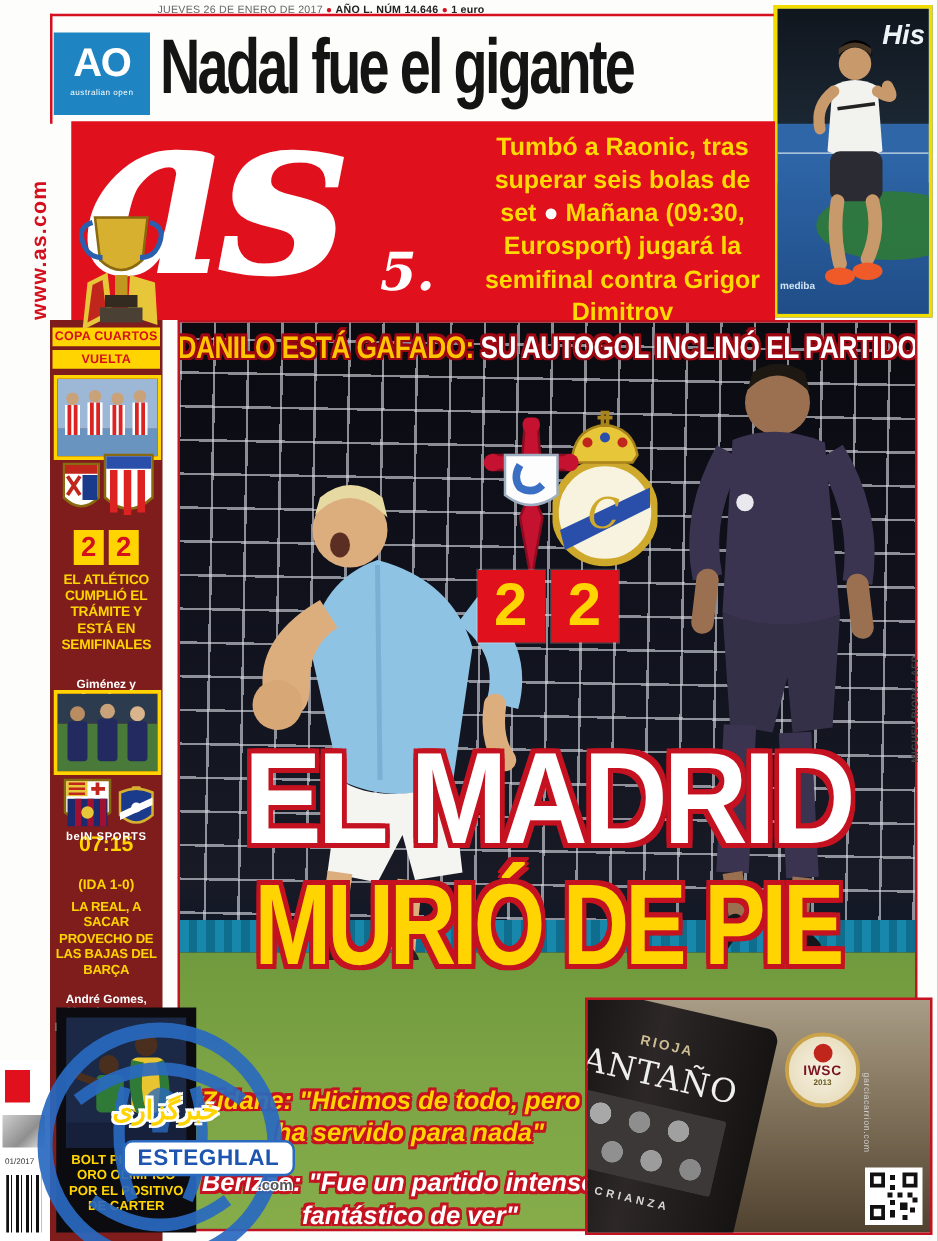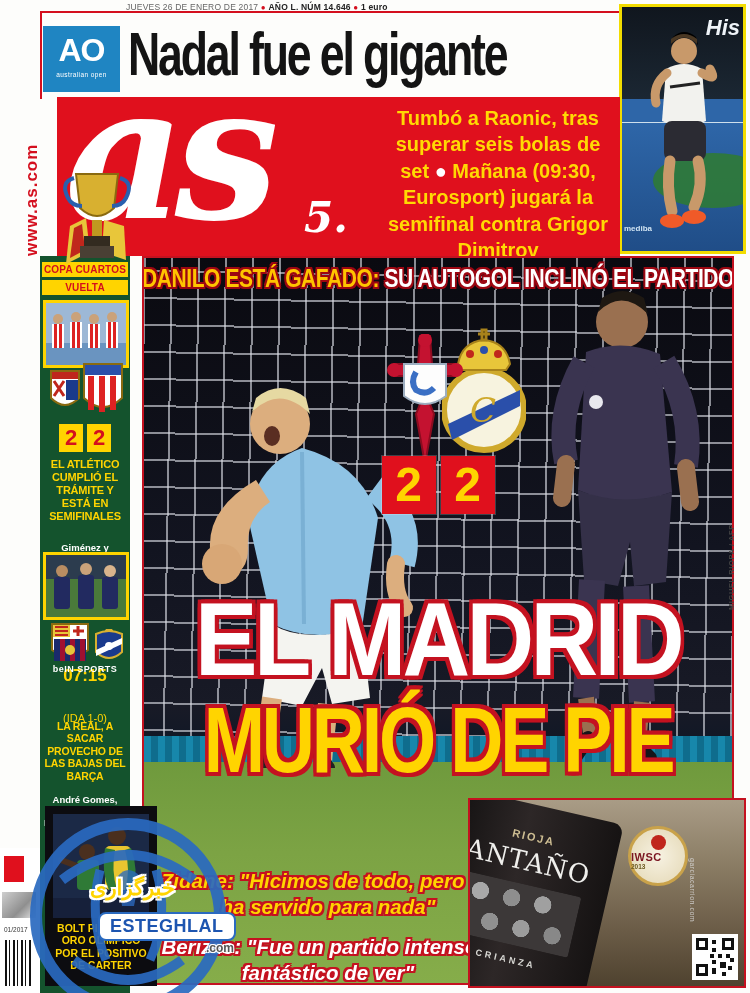--- a/index.html
+++ b/index.html
@@ -35,31 +35,31 @@
   .as-band{left:57px;top:97px;width:563px;height:159px;background:#e0101d;}
   .as-script{position:absolute;left:8px;top:-36px;font-family:"DejaVu Serif",serif;font-style:italic;font-weight:bold;
     font-size:185px;line-height:1;color:#fff;letter-spacing:-10px;}
   .as-five{position:absolute;left:247px;top:96px;font-family:"DejaVu Serif",serif;font-style:italic;font-weight:bold;font-size:42px;color:#fff;}
   .raonic{position:absolute;right:8px;top:8px;width:228px;color:#ffd903;font-weight:bold;font-size:20px;line-height:1.32;text-align:center;}
   .raonic .white-dot{color:#fff;}
   .website{left:22px;top:96px;height:160px;writing-mode:vertical-rl;transform:rotate(180deg);
     color:#d40f1e;font-weight:bold;font-size:17px;letter-spacing:1px;}
 
   
-  .sidebar{left:40px;top:256px;width:90px;height:737px;background:#14532d;overflow:visible;}
+  .sidebar{left:40px;top:256px;width:90px;height:737px;background:#7f1d1d;overflow:visible;}
   .copa-bar{position:absolute;left:2px;width:86px;height:15px;background:#ffd400;color:#d40f1e;
     font-weight:bold;font-size:10px;text-align:center;line-height:15px;letter-spacing:.2px;}
   .side-photo{position:absolute;left:3px;width:80px;height:62px;border:3px solid #ffd400;box-sizing:content-box;overflow:hidden;}
   .score-row{position:absolute;left:0;width:100%;display:flex;justify-content:center;gap:4px;}
   .score-cell-y{width:24px;height:28px;background:#ffd400;color:#d40f1e;font-weight:bold;font-size:22px;text-align:center;line-height:28px;}
   .side-head{position:absolute;left:1px;width:88px;color:#ffd400;font-weight:bold;font-size:11px;line-height:1.18;text-align:center;letter-spacing:-.2px;}
   .side-sub{position:absolute;left:1px;width:88px;color:#fff;font-weight:bold;font-size:9.5px;line-height:1.2;text-align:center;margin-top:28px;}
   .side-time{position:absolute;left:0;width:100%;text-align:center;color:#ffd400;font-weight:bold;font-size:17px;}
   .side-tv{position:absolute;left:0;width:100%;text-align:center;color:#fff;font-weight:bold;font-size:9px;letter-spacing:.5px;}
-  .side-ida{position:absolute;left:0;width:100%;text-align:center;color:#ffd400;font-weight:normal;font-size:11px;margin-top:10px;}
+  .side-ida{position:absolute;left:0;width:100%;text-align:center;color:#ffd400;font-weight:bold;font-size:11px;}
 
   
   .bolt-panel{position:absolute;left:5px;top:550px;width:112px;height:180px;background:#0c0c10;z-index:6;}
   .bolt-photo{position:absolute;left:8px;top:8px;width:96px;height:104px;background:linear-gradient(180deg,#17223a,#243455);overflow:hidden;}
   .bolt-head{position:absolute;left:4px;top:116px;width:104px;color:#ffd400;font-weight:bold;font-size:10.5px;line-height:1.18;text-align:center;}
 
   
   .main-photo{left:142px;top:256px;width:592px;height:729px;border:2px solid #c41220;box-sizing:border-box;overflow:hidden;
     background:linear-gradient(180deg,#0a0a10 0%,#121420 40%,#181a26 62%,#121826 66%);}
   .net{position:absolute;left:0;top:0;width:100%;height:500px;
@@ -101,21 +101,21 @@
   .bottle .brand{font-family:"DejaVu Serif",serif;color:#efefec;font-size:26px;letter-spacing:1px;margin-top:4px;}
   .barrels{margin:8px auto 0;width:120px;height:62px;border-radius:3px;background:
     radial-gradient(circle 14px at 20px 16px,#a8a8a8 60%,#555 62%,transparent 63%),
     radial-gradient(circle 14px at 52px 16px,#8e8e8e 60%,#555 62%,transparent 63%),
     radial-gradient(circle 14px at 84px 16px,#a0a0a0 60%,#555 62%,transparent 63%),
     radial-gradient(circle 14px at 36px 44px,#909090 60%,#555 62%,transparent 63%),
     radial-gradient(circle 14px at 68px 44px,#9c9c9c 60%,#555 62%,transparent 63%),
     radial-gradient(circle 14px at 100px 44px,#888 60%,#555 62%,transparent 63%),#3c3838;}
   .bottle .crianza{color:#d8d8d4;font-size:9px;letter-spacing:3px;margin-top:10px;font-weight:bold;}
   .medal{position:absolute;right:56px;top:26px;width:60px;height:60px;border-radius:50%;
-    background:radial-gradient(#f7f2e2,#e3d7b4);border:3px solid #c9a24a;text-align:left;box-sizing:border-box;}
+    background:radial-gradient(#f7f2e2,#e3d7b4);border:3px solid #c9a24a;text-align:center;box-sizing:border-box;}
   .medal .m-dot{width:15px;height:15px;border-radius:50%;background:#c0261c;margin:6px auto 1px;}
   .medal .m-name{color:#7a1520;font-weight:bold;font-size:11px;letter-spacing:.5px;}
   .medal .m-year{color:#6b5a20;font-size:6.5px;font-weight:bold;}
   .ad-site{position:absolute;right:48px;top:58px;height:110px;writing-mode:vertical-rl;color:#ddd;font-size:7px;letter-spacing:.5px;opacity:.85;}
   .qr{position:absolute;right:6px;bottom:6px;width:46px;height:46px;background:#fff;padding:2px;box-sizing:border-box;}
 
   
   .corner{left:0;top:848px;width:40px;height:145px;background:#fff;z-index:6;}
   .corner .tag{position:absolute;left:4px;top:8px;width:20px;height:26px;background:#e0101d;}
   .corner .prod{position:absolute;left:2px;top:44px;width:34px;height:26px;background:linear-gradient(135deg,#cfcfcf,#8f8f8f 60%,#e6e6e6);}

